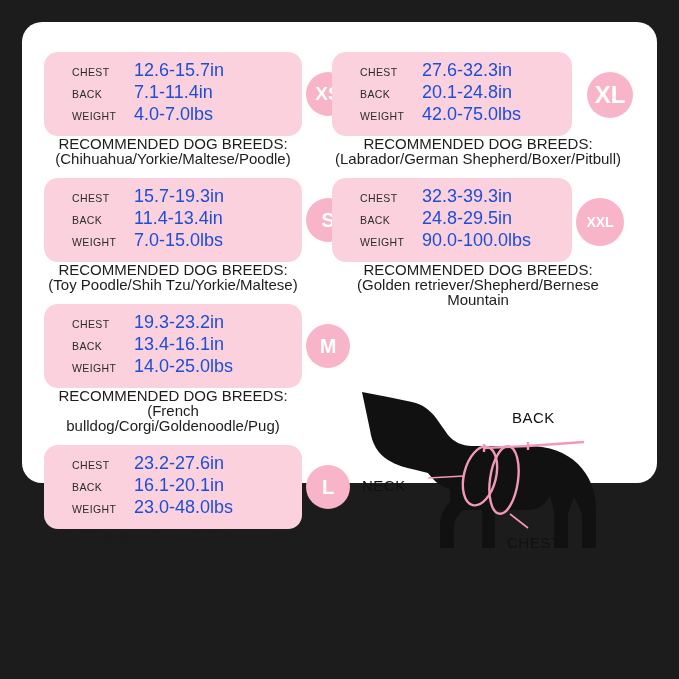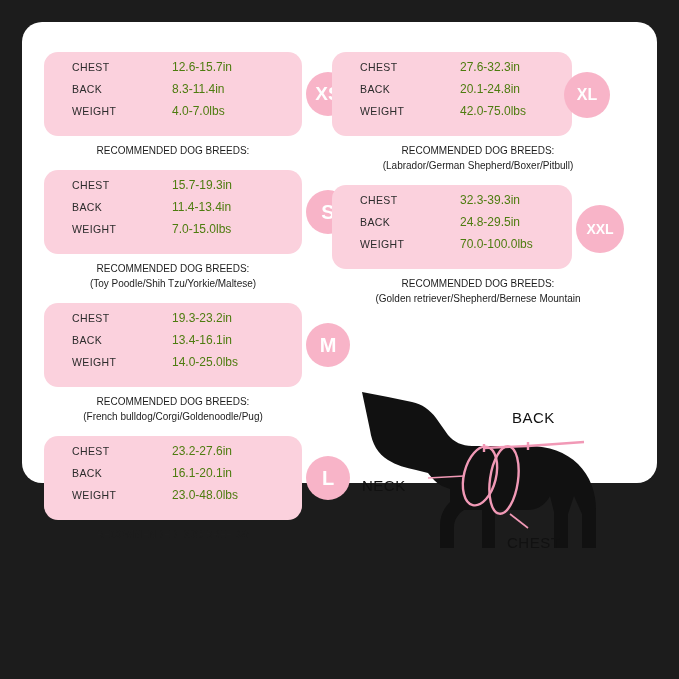--- a/index.html
+++ b/index.html
@@ -53,49 +53,47 @@
     padding-left: 28px;
   }
   .rowline .lab {
     width: 62px;
     font-size: 10.5px;
     letter-spacing: 0.4px;
     color: #2b2b2b;
     text-align: left;
   }
   .rowline .val {
-    font-size: 12px;
-    color: #4d7c0f;
-    margin-left: 38px;
+    font-size: 18px;
+    color: #1d4ed8;
   }
 
   .badge {
     position: absolute;
     border-radius: 50%;
     background: #f8b4c8;
     color: #ffffff;
     font-weight: bold;
     display: flex;
     align-items: center;
     justify-content: center;
     top: 20px;
   }
   .badge-xs { width: 44px; height: 44px; font-size: 19px; left: 262px; }
   .badge-s  { width: 44px; height: 44px; font-size: 20px; left: 262px; }
   .badge-m  { width: 44px; height: 44px; font-size: 20px; left: 262px; }
   .badge-l  { width: 44px; height: 44px; font-size: 20px; left: 262px; }
-  .badge-xl { width: 46px; height: 46px; font-size: 16px; left: 232px; }
+  .badge-xl { width: 46px; height: 46px; font-size: 24px; left: 255px; }
   .badge-xxl{ width: 48px; height: 48px; font-size: 14px; left: 244px; text-align: right; }
 
   .breeds {
     text-align: center;
-    font-size: 10px;
+    font-size: 15px;
     line-height: 15px;
     color: #1d1d1d;
-    margin-top: 7px;
   }
   .breeds .l2 { display: block; }
 
   .col-left .breeds { width: 258px; }
   .col-right .breeds { width: 292px; }
 
   
   #dog-area {
     position: absolute;
     left: 310px;
@@ -122,30 +120,31 @@
   <div class="col col-left">
 
     <div class="size-block">
       <div class="card card-wide">
         <div class="rowline">
           <span class="lab">CHEST</span>
           <span class="val">12.6-15.7in</span>
         </div>
         <div class="rowline">
           <span class="lab">BACK</span>
-          <span class="val">8.3-11.4in</span>
+          <span class="val">7.1-11.4in</span>
         </div>
         <div class="rowline">
           <span class="lab">WEIGHT</span>
           <span class="val">4.0-7.0lbs</span>
         </div>
         <div class="badge badge-xs">XS</div>
       </div>
       <div class="breeds">
         <span>RECOMMENDED DOG BREEDS:</span>
+        <span class="l2">(Chihuahua/Yorkie/Maltese/Poodle)</span>
       </div>
     </div>
 
     <div class="size-block">
       <div class="card card-wide">
         <div class="rowline">
           <span class="lab">CHEST</span>
           <span class="val">15.7-19.3in</span>
         </div>
         <div class="rowline">
@@ -238,21 +237,21 @@
         <div class="rowline">
           <span class="lab">CHEST</span>
           <span class="val">32.3-39.3in</span>
         </div>
         <div class="rowline">
           <span class="lab">BACK</span>
           <span class="val">24.8-29.5in</span>
         </div>
         <div class="rowline">
           <span class="lab">WEIGHT</span>
-          <span class="val">70.0-100.0lbs</span>
+          <span class="val">90.0-100.0lbs</span>
         </div>
         <div class="badge badge-xxl">XXL</div>
       </div>
       <div class="breeds">
         <span>RECOMMENDED DOG BREEDS:</span>
         <span class="l2">(Golden retriever/Shepherd/Bernese Mountain</span>
       </div>
     </div>
 
   </div>

